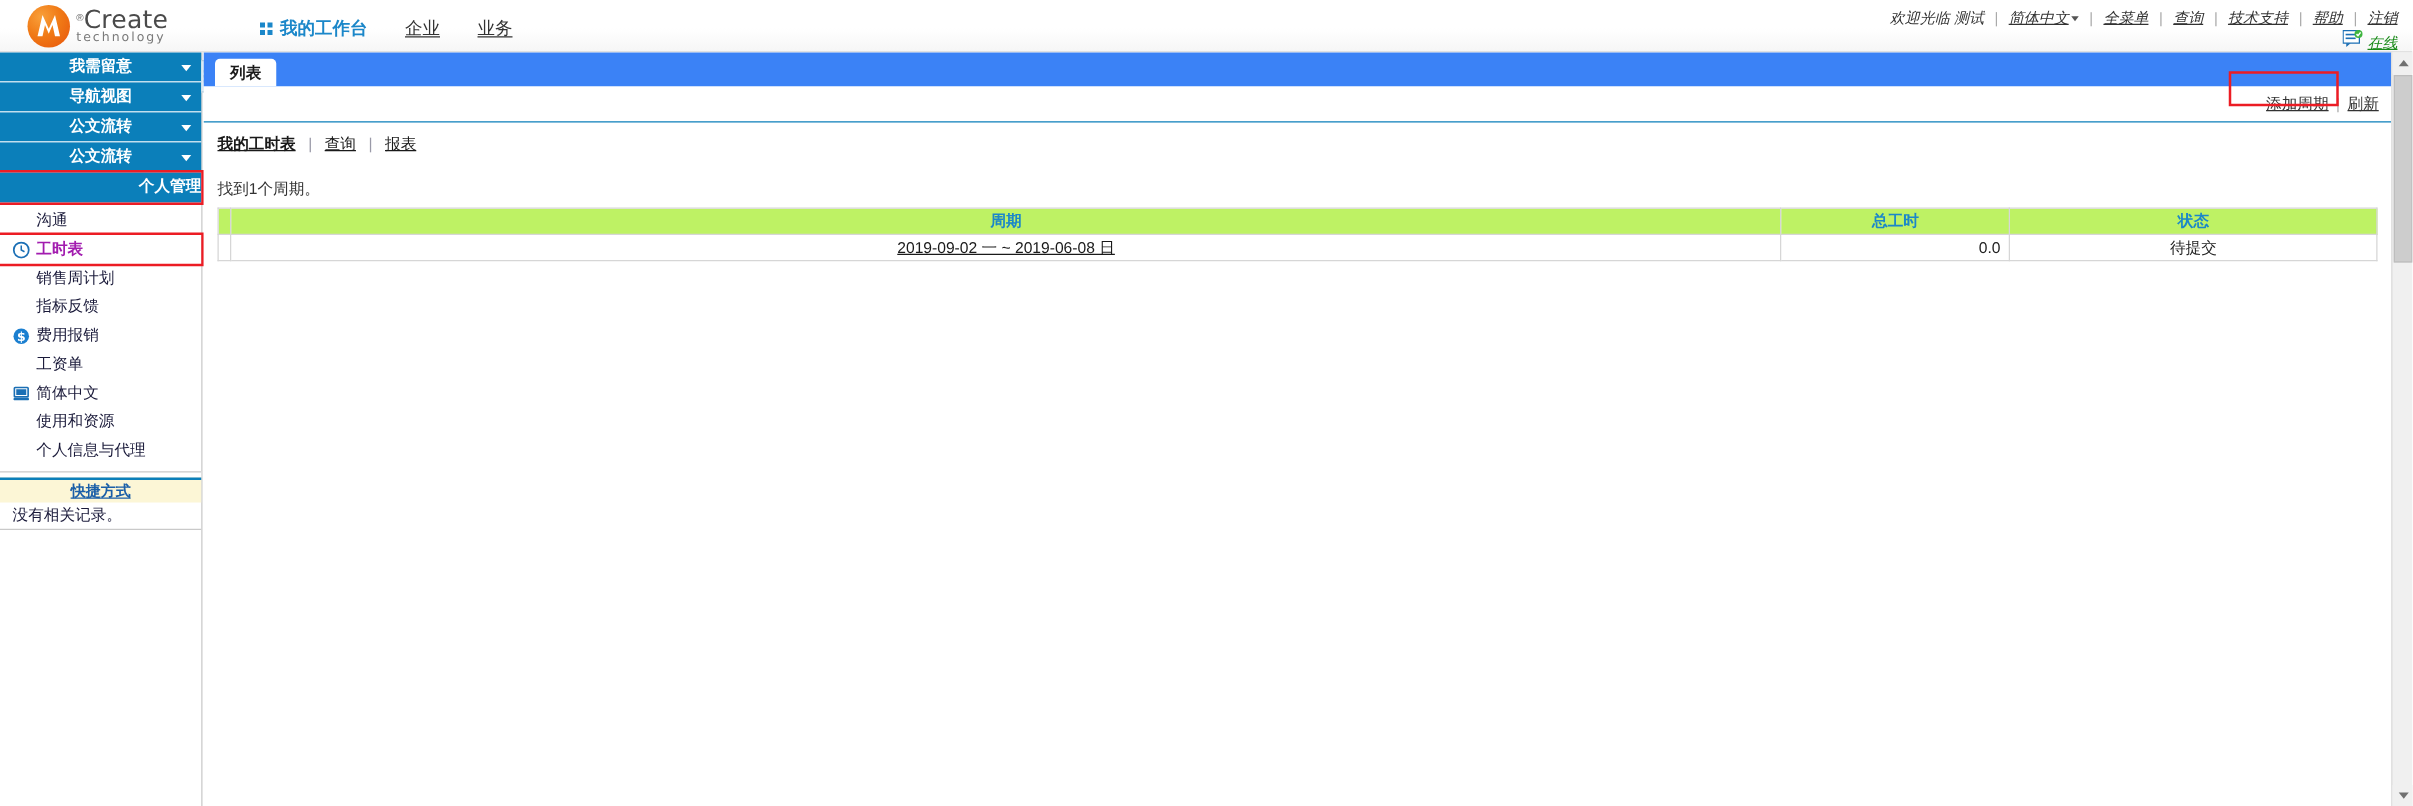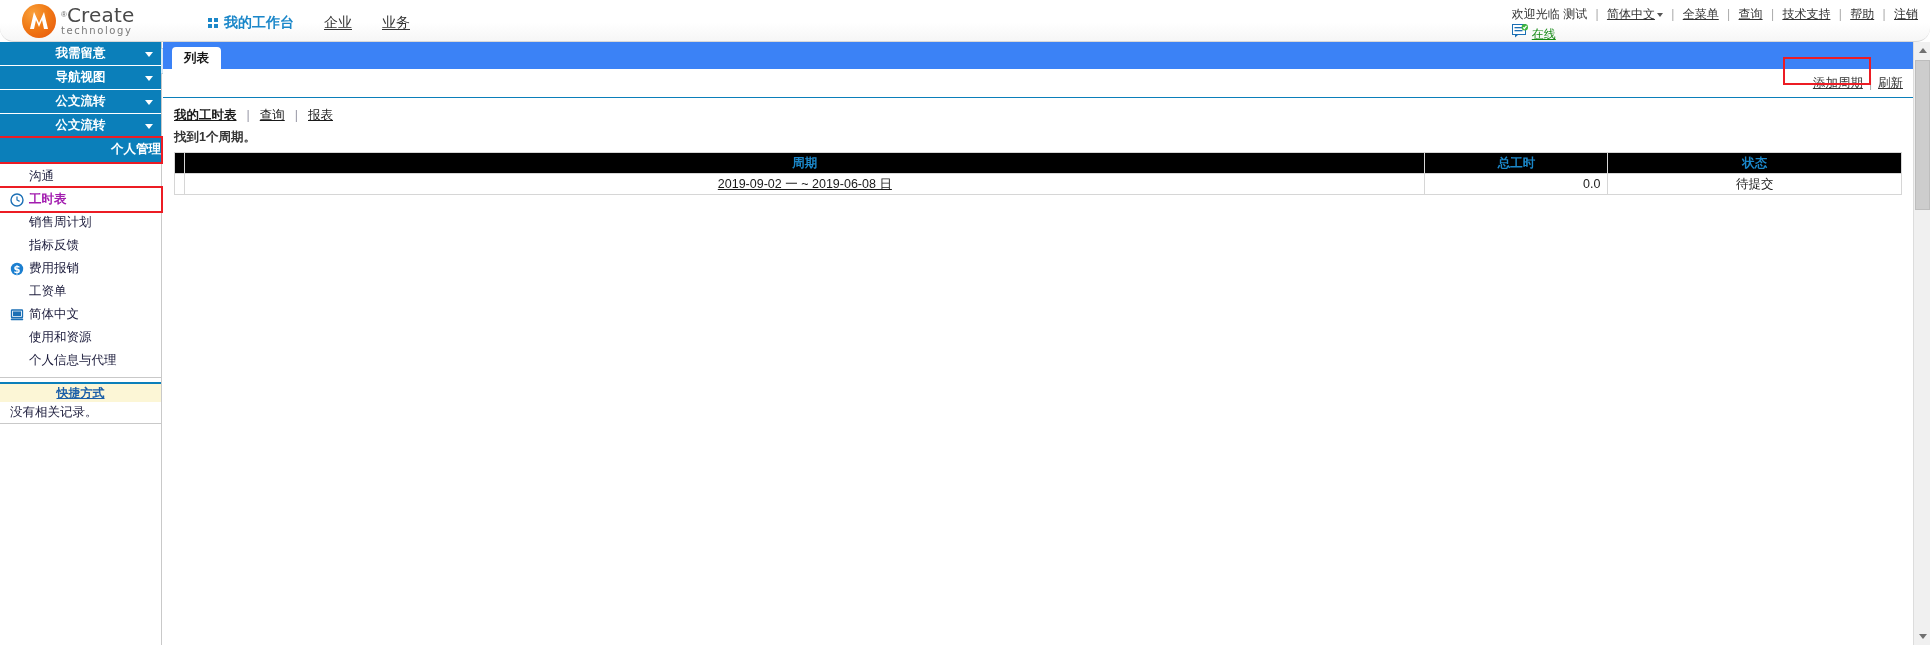--- a/index.html
+++ b/index.html
@@ -12,21 +12,20 @@
     font-size: 12px;
     color: #333;
   }
 
   
   .topbar {
     position: relative;
     height: 42px;
     background: linear-gradient(to bottom,#ffffff 0%,#ffffff 55%,#f6f6f6 100%);
     border-bottom: 1px solid #d8d8d8;
-    border-radius: 14px;
   }
   .logo {
     position: absolute; left: 22px; top: 4px;
     display: flex; align-items: center; gap: 5px;
   }
   .logo-mark {
     width: 34px; height: 34px; border-radius: 50%;
     background: radial-gradient(circle at 32% 28%, #f9a03a 0%, #f07a16 45%, #e8540c 100%);
     position: relative;
   }
@@ -56,30 +55,31 @@
   .grid-icon {
     display: inline-grid; grid-template-columns: 4px 4px; grid-template-rows: 4px 4px;
     gap: 2px;
   }
   .grid-icon i { background: #1b87c9; display: block; }
 
   .topright {
     position: absolute; right: 12px; top: 5px;
     text-align: right; font-size: 12px; color: #333;
     line-height: 18px;
+    font-style: italic;
   }
   .topright a { color: #333; text-decoration: underline; cursor: pointer; }
   .topright .sep { color: #aaa; margin: 0 5px; }
   .topright .plain { text-decoration: none; }
   .caret-sm {
     display: inline-block; width: 0; height: 0; margin-left: 2px;
     border-left: 3px solid transparent; border-right: 3px solid transparent;
     border-top: 4px solid #555; vertical-align: middle;
   }
-  .online-row { margin-top: 1px; display: flex; align-items: center; gap: 3px; }
+  .online-row { margin-top: 1px; display: flex; justify-content: flex-end; align-items: center; gap: 3px; }
   .online-text { color: #188a18; text-decoration: underline; font-size: 12px; cursor: pointer; }
 
   
   .body-wrap { position: relative; height: 492px; }
 
   
   .sidebar {
     position: absolute; left: 0; top: 0;
     width: 162px; height: 603px;
     background: #ffffff;
@@ -169,29 +169,29 @@
   }
 
   .subnav {
     height: 26px; display: flex; align-items: center;
     padding-left: 11px; font-size: 12.5px; margin-top: 4px;
   }
   .subnav a { color: #1a1a1a; text-decoration: underline; cursor: pointer; }
   .subnav .cur { font-weight: bold; }
   .subnav .sep { color: #9a9aa8; margin: 0 10px; }
 
-  .result-line { padding-left: 11px; font-size: 12.5px; color: #333; margin-top: 1px; font-weight: bold; }
+  .result-line { padding-left: 11px; font-size: 12.5px; color: #333; margin-top: 15px; }
 
   table.grid {
     width: calc(100% - 22px); margin: 6px 11px 0 11px;
     border-collapse: collapse; font-size: 12.5px;
     table-layout: fixed;
   }
   table.grid th {
-    background: #000000; border: 1px solid #d6d6d6;
+    background: #bef264; border: 1px solid #d6d6d6;
     color: #1b87c9; font-weight: bold; height: 21px;
     text-align: center;
   }
   table.grid td {
     border: 1px solid #d6d6d6; height: 21px; color: #222;
     background: #fff;
   }
   td.c-period { text-align: center; }
   td.c-period a { color: #1a1a1a; text-decoration: underline; cursor: pointer; }
   td.c-hours { text-align: right; padding-right: 7px; }

